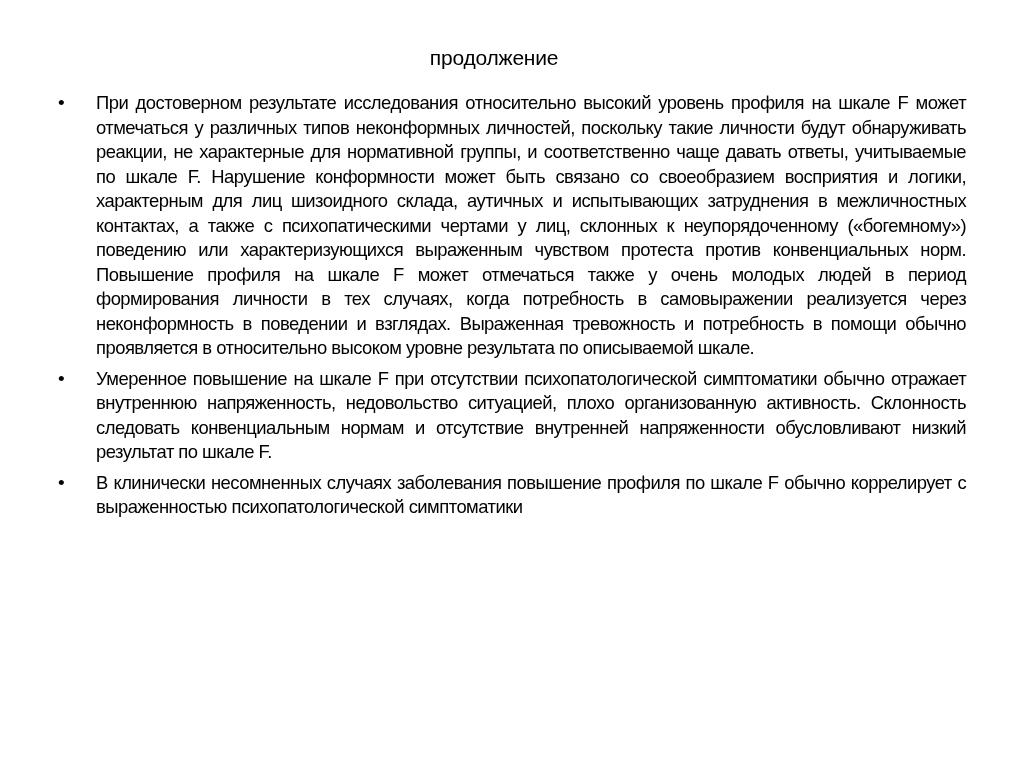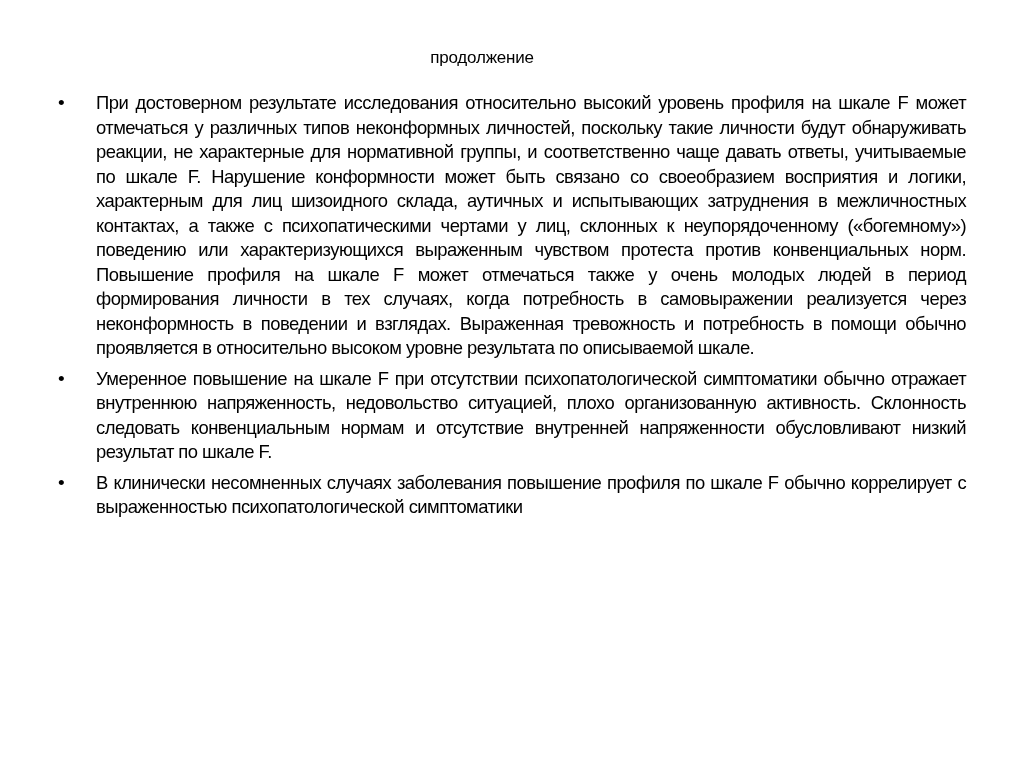--- a/index.html
+++ b/index.html
@@ -11,24 +11,24 @@
       width: 1024px;
       height: 767px;
       position: relative;
       overflow: hidden;
       font-family: "Liberation Sans", sans-serif;
       color: #000000;
     }
     .slide-title {
       position: absolute;
       top: 44px;
-      left: 0;
+      left: 12px;
       width: 964px;
       text-align: center;
-      font-size: 17px;
+      font-size: 21px;
       line-height: 28px;
       letter-spacing: -0.2px;
     }
     .bullets {
       position: absolute;
       top: 91px;
       left: 56px;
       width: 910px;
       margin: 0;
       padding: 0;

